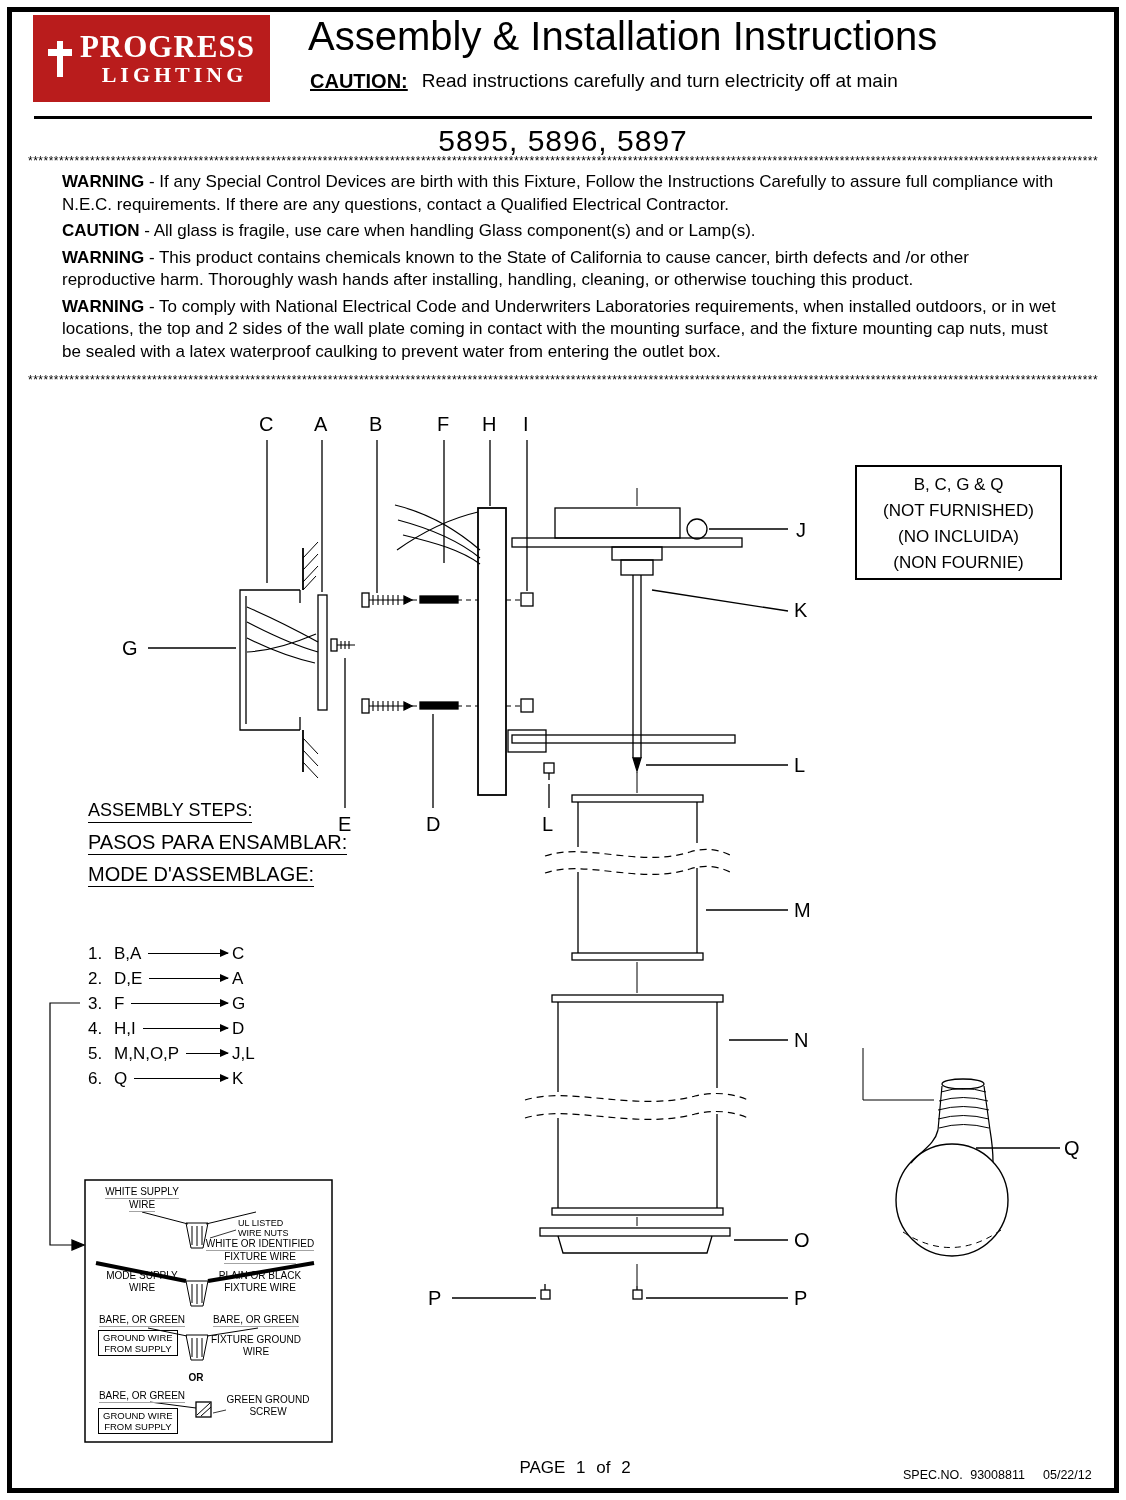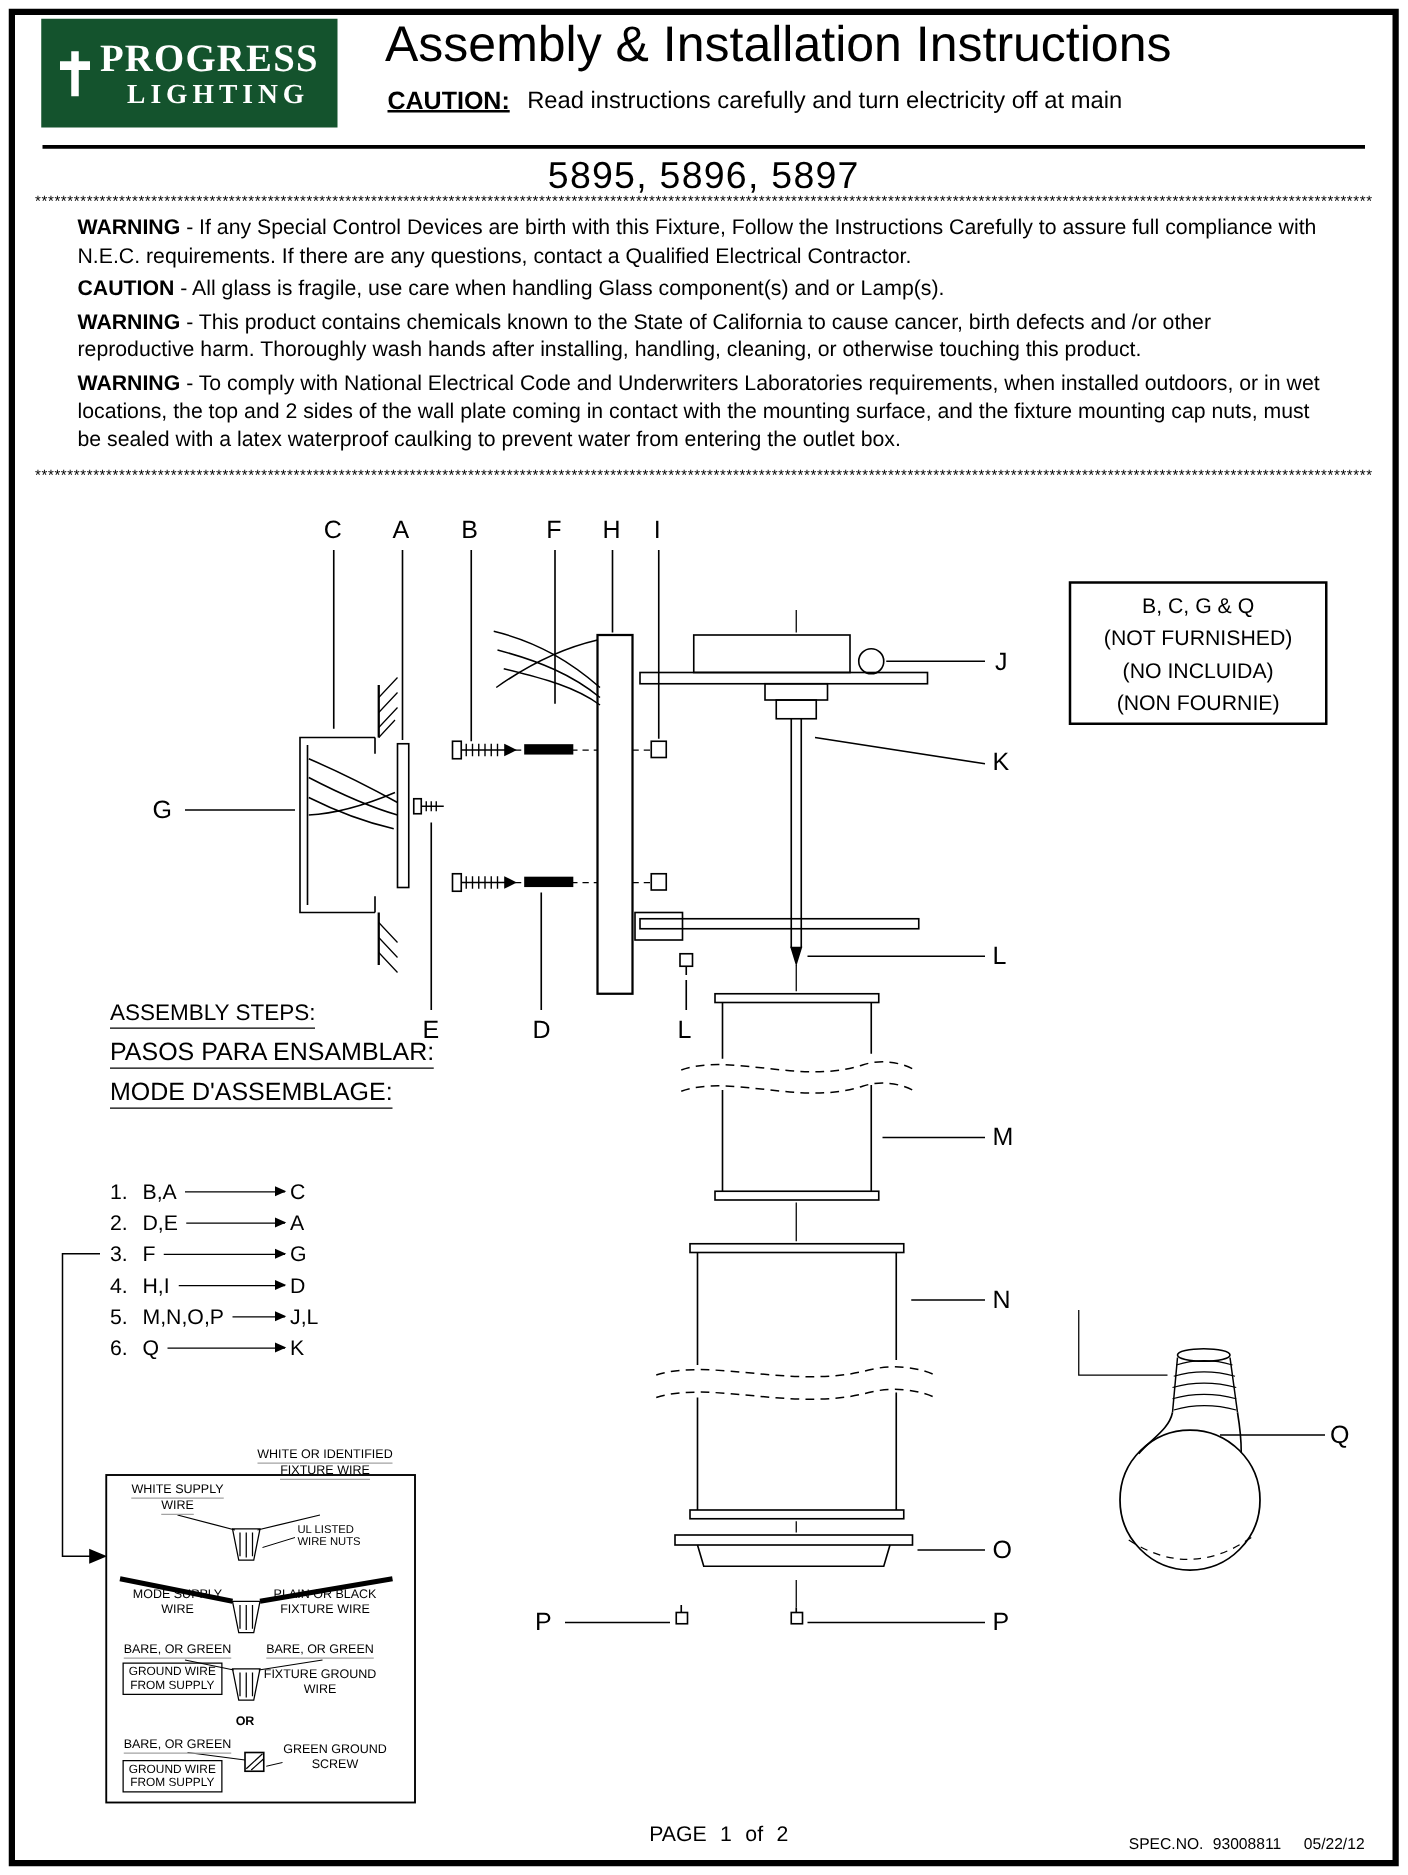--- a/index.html
+++ b/index.html
@@ -2,21 +2,21 @@
 <html><head>
 <meta charset="utf-8">
 <style>
   * { box-sizing: border-box; margin: 0; padding: 0; }
   html,body { background:#ffffff; }
   body { font-family:"Liberation Sans", sans-serif; color:#000; }
   .page { position:relative; width:1126px; height:1500px; background:#fff; overflow:hidden; }
   .frame { position:absolute; inset:7px; border:5px solid #000; pointer-events:none; }
 
   
-  .logo { position:absolute; left:33px; top:15px; width:237px; height:87px; background:#14532d;
+  .logo { position:absolute; left:33px; top:15px; width:237px; height:87px; background:#b91c1c;
           display:flex; align-items:center; justify-content:center; gap:8px; color:#fff; }
   .logo-cross { position:relative; width:24px; height:40px; flex:0 0 24px; }
   .logo-cross::before { content:""; position:absolute; left:9px; top:2px; width:6px; height:36px; background:#fff; }
   .logo-cross::after  { content:""; position:absolute; left:0; top:10px; width:24px; height:7px; background:#fff; }
   .logo-textcol { display:flex; flex-direction:column; align-items:center; }
   .logo-line1 { font-family:"Liberation Serif", serif; font-weight:bold; font-size:31px; letter-spacing:1px; line-height:32px; }
   .logo-line2 { font-family:"Liberation Serif", serif; font-weight:bold; font-size:22px; letter-spacing:4px; line-height:24px; margin-left:14px; }
   .title { position:absolute; left:308px; top:14px; font-size:40px; font-weight:normal; letter-spacing:0; }
   .caution-row { position:absolute; left:310px; top:70px; display:flex; gap:14px; }
   .caution-label { font-size:20px; font-weight:bold; text-decoration:underline; white-space:nowrap; }
@@ -291,21 +291,21 @@
       <span class="sarrow"></span>
       <span class="sto">K</span>
     </div>
   </div>
 
   <div>
     <div class="wl" style="left:102px; top:1186px; width:80px;">
       <span class="ul">WHITE SUPPLY</span><br>
       <span class="ul">WIRE</span>
     </div>
-    <div class="wl" style="left:204px; top:1158px; width:112px;">
+    <div class="wl" style="left:204px; top:1238px; width:112px;">
       <span class="ul">WHITE OR IDENTIFIED</span><br>
       <span class="ul">FIXTURE WIRE</span>
     </div>
     <div class="wl wl-small" style="left:238px; top:1218px; width:64px;">
       <span>UL LISTED</span><br>
       <span>WIRE NUTS</span>
     </div>
     <div class="wl" style="left:102px; top:1270px; width:80px;">
       <span>MODE SUPPLY</span><br>
       <span>WIRE</span>

